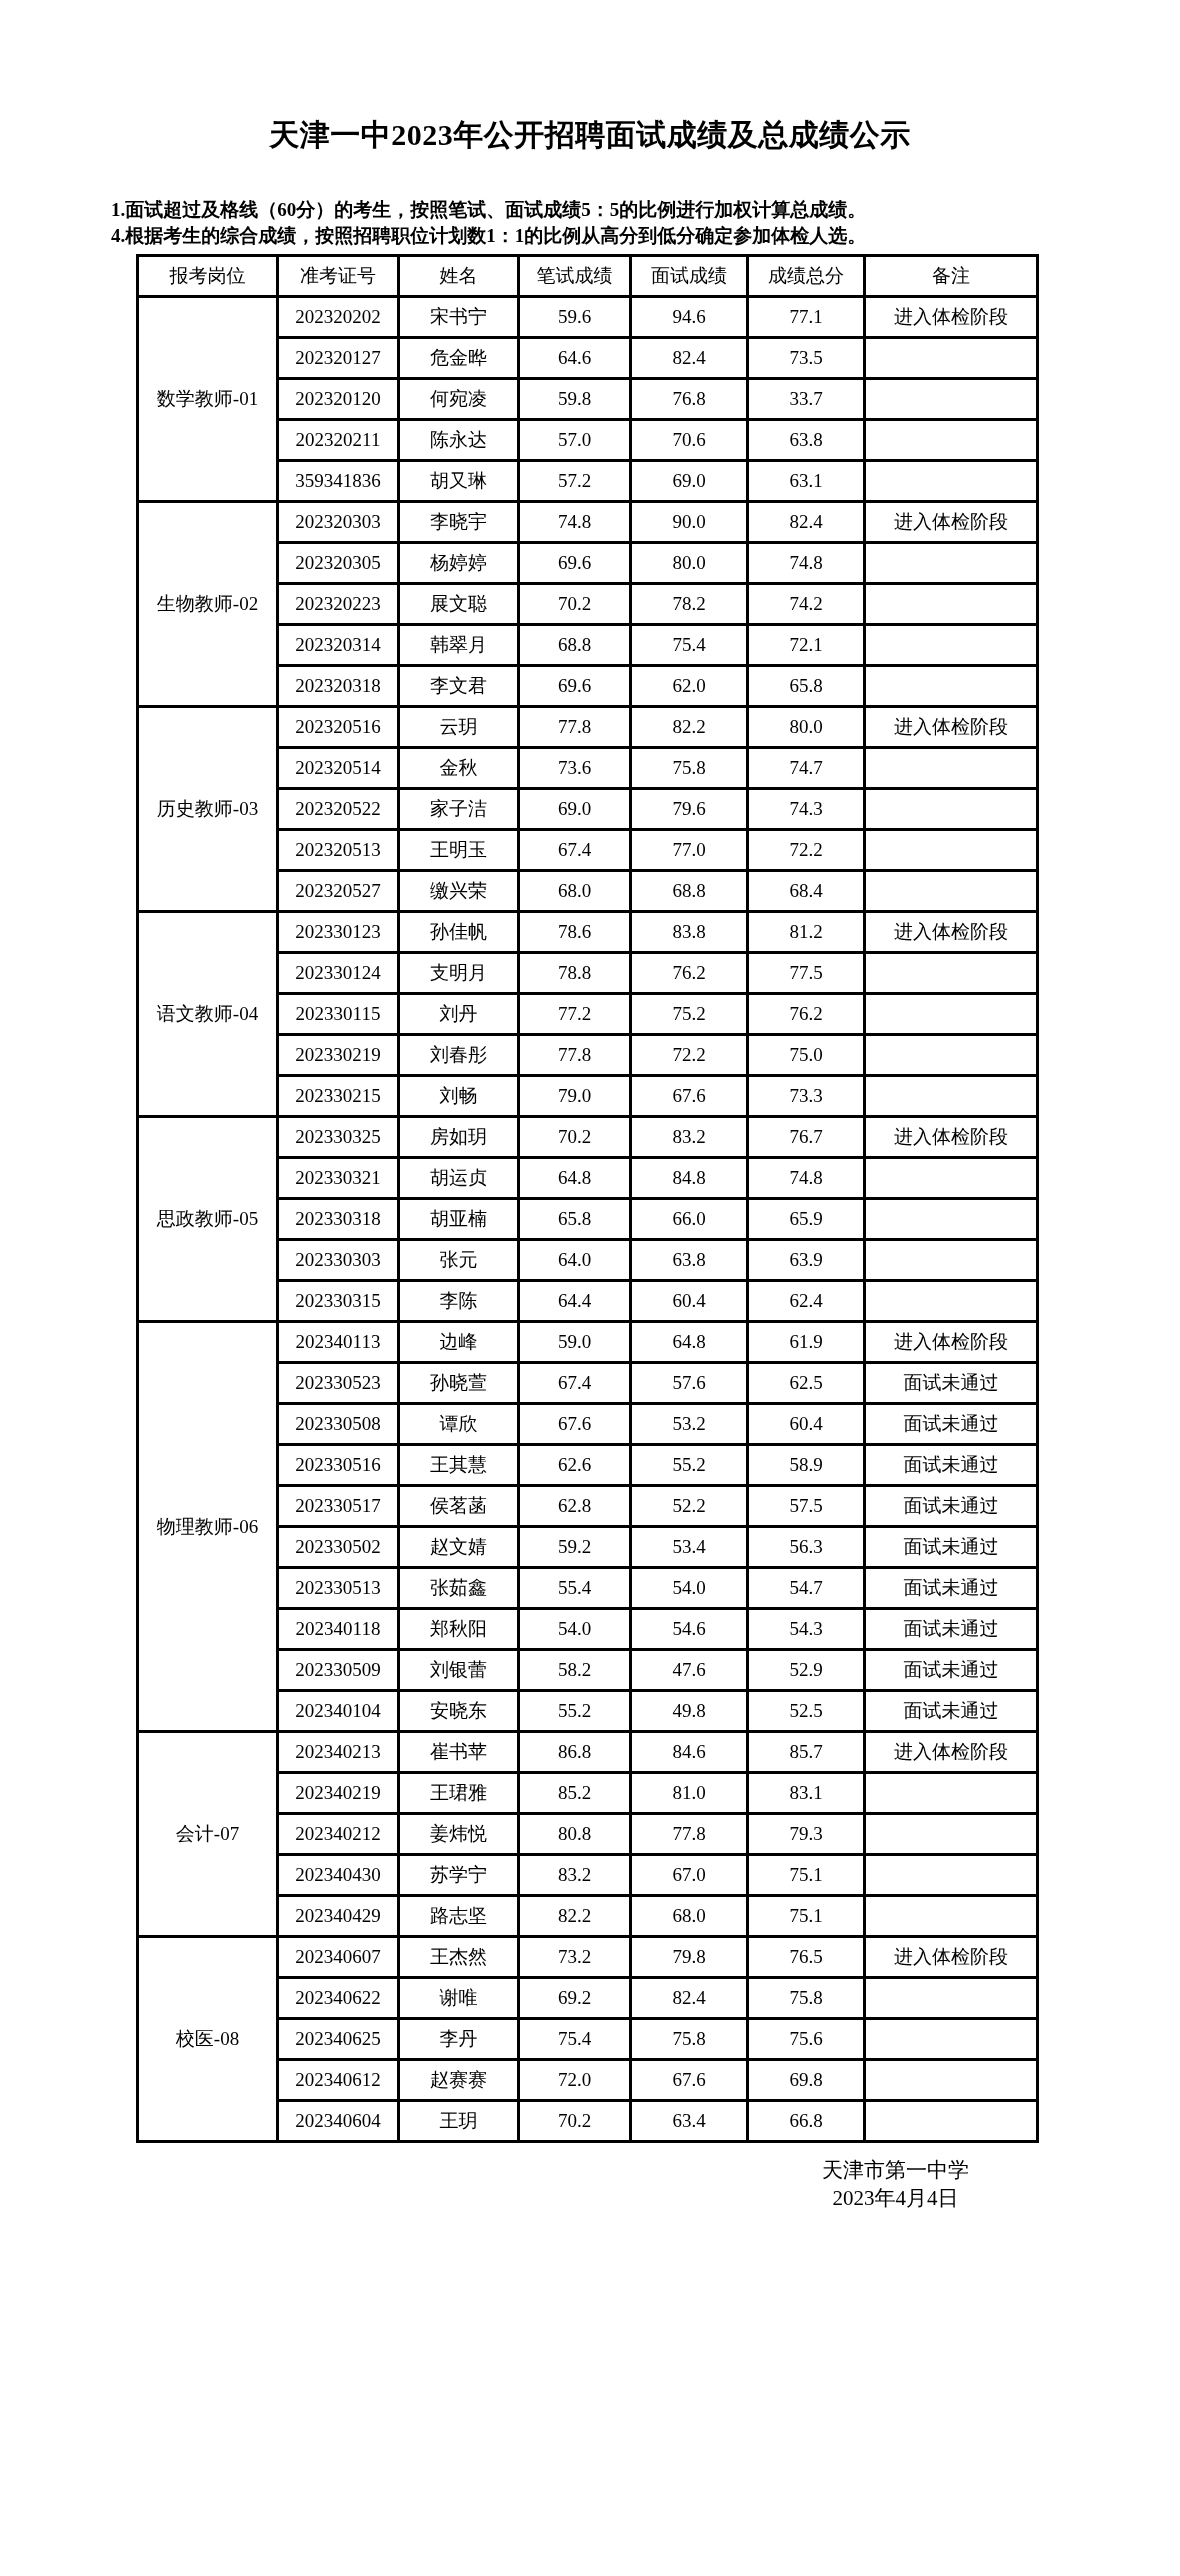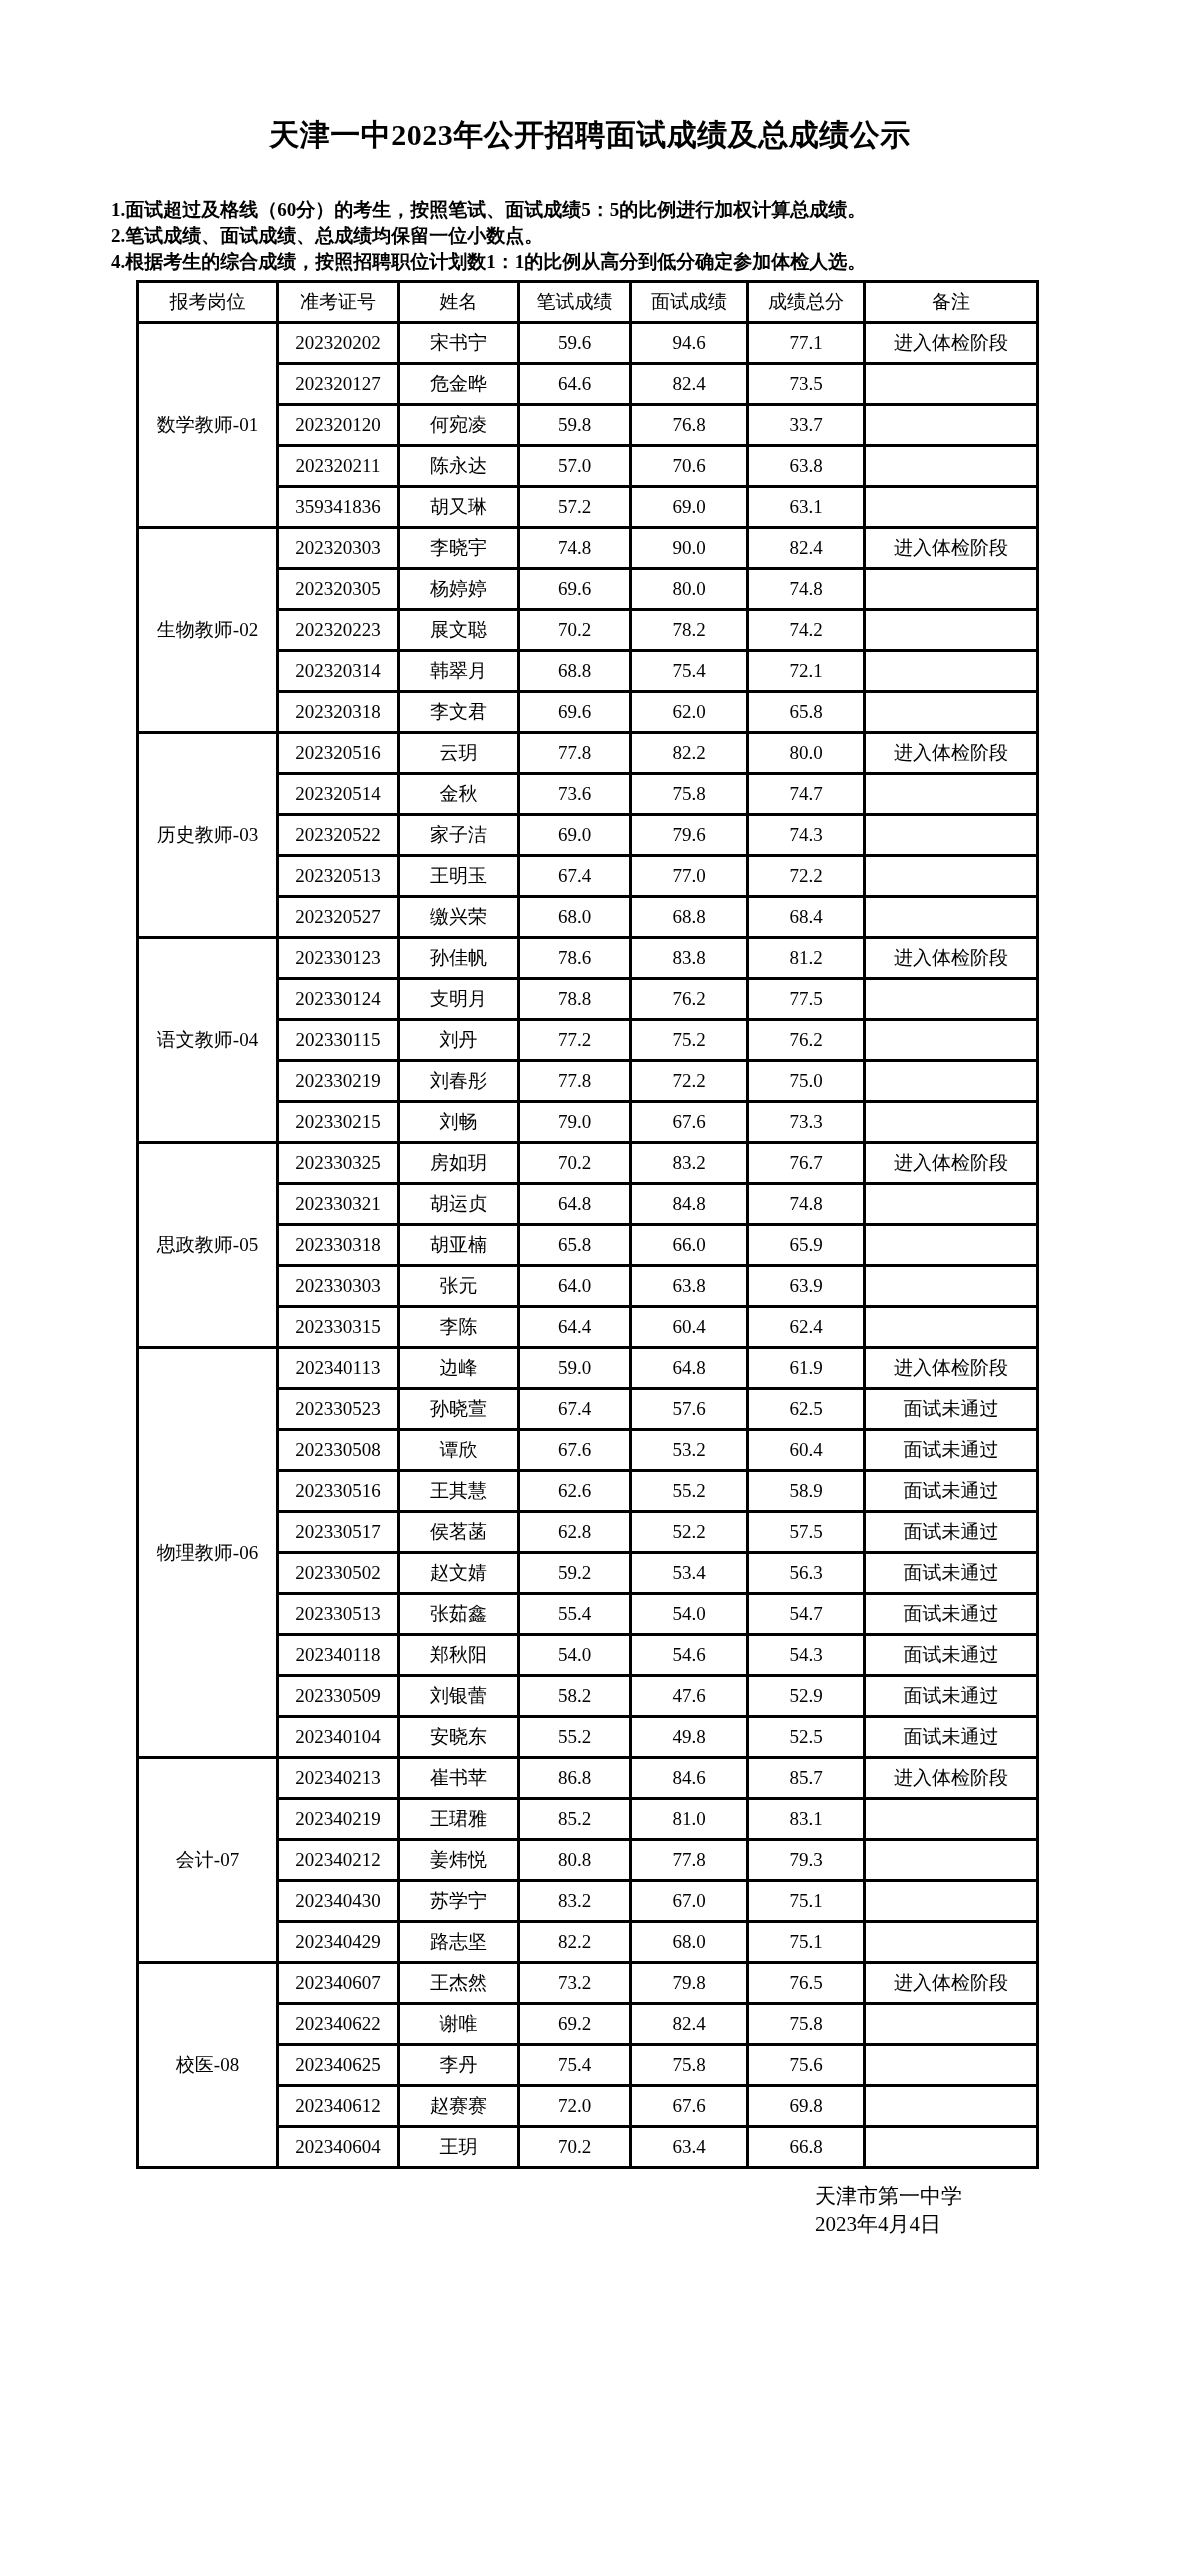--- a/index.html
+++ b/index.html
@@ -52,33 +52,32 @@
   .score-table col.c-pos    { width: 140px; }
   .score-table col.c-id     { width: 121px; }
   .score-table col.c-name   { width: 120px; }
   .score-table col.c-written{ width: 112px; }
   .score-table col.c-interv { width: 117px; }
   .score-table col.c-total  { width: 117px; }
   .score-table col.c-remark { width: 173px; }
   .footer {
     margin: 13px 0 0 815px;
     width: 161px;
-    text-align: left;
+    text-align: center;
     font-size: 21px;
     line-height: 28px;
   }
 </style>
 </head>
 <body>
 
 <div class="doc-title">天津一中2023年公开招聘面试成绩及总成绩公示</div>
 
 <div class="notes">
   <div class="note-line">1.面试超过及格线（60分）的考生，按照笔试、面试成绩5：5的比例进行加权计算总成绩。</div>
-  <div class="note-line">2.笔试成绩、面试成绩、总成绩均保留一位小数点。</div>
   <div class="note-line">4.根据考生的综合成绩，按照招聘职位计划数1：1的比例从高分到低分确定参加体检人选。</div>
 </div>
 
 <table class="score-table">
   <colgroup>
     <col class="c-pos">
       <col class="c-id">
       <col class="c-name">
       <col class="c-written">
     <col class="c-interv">

